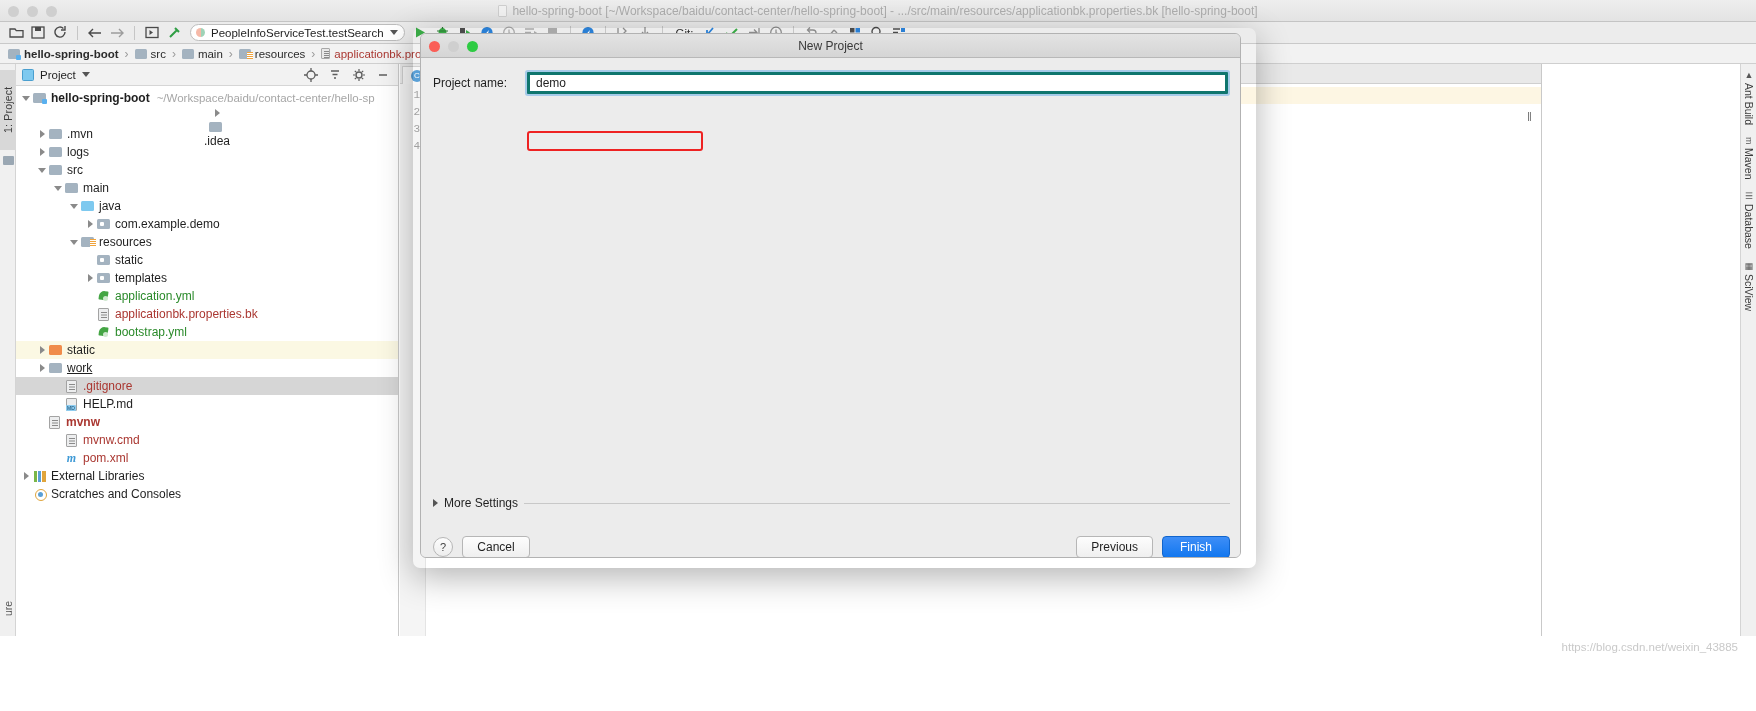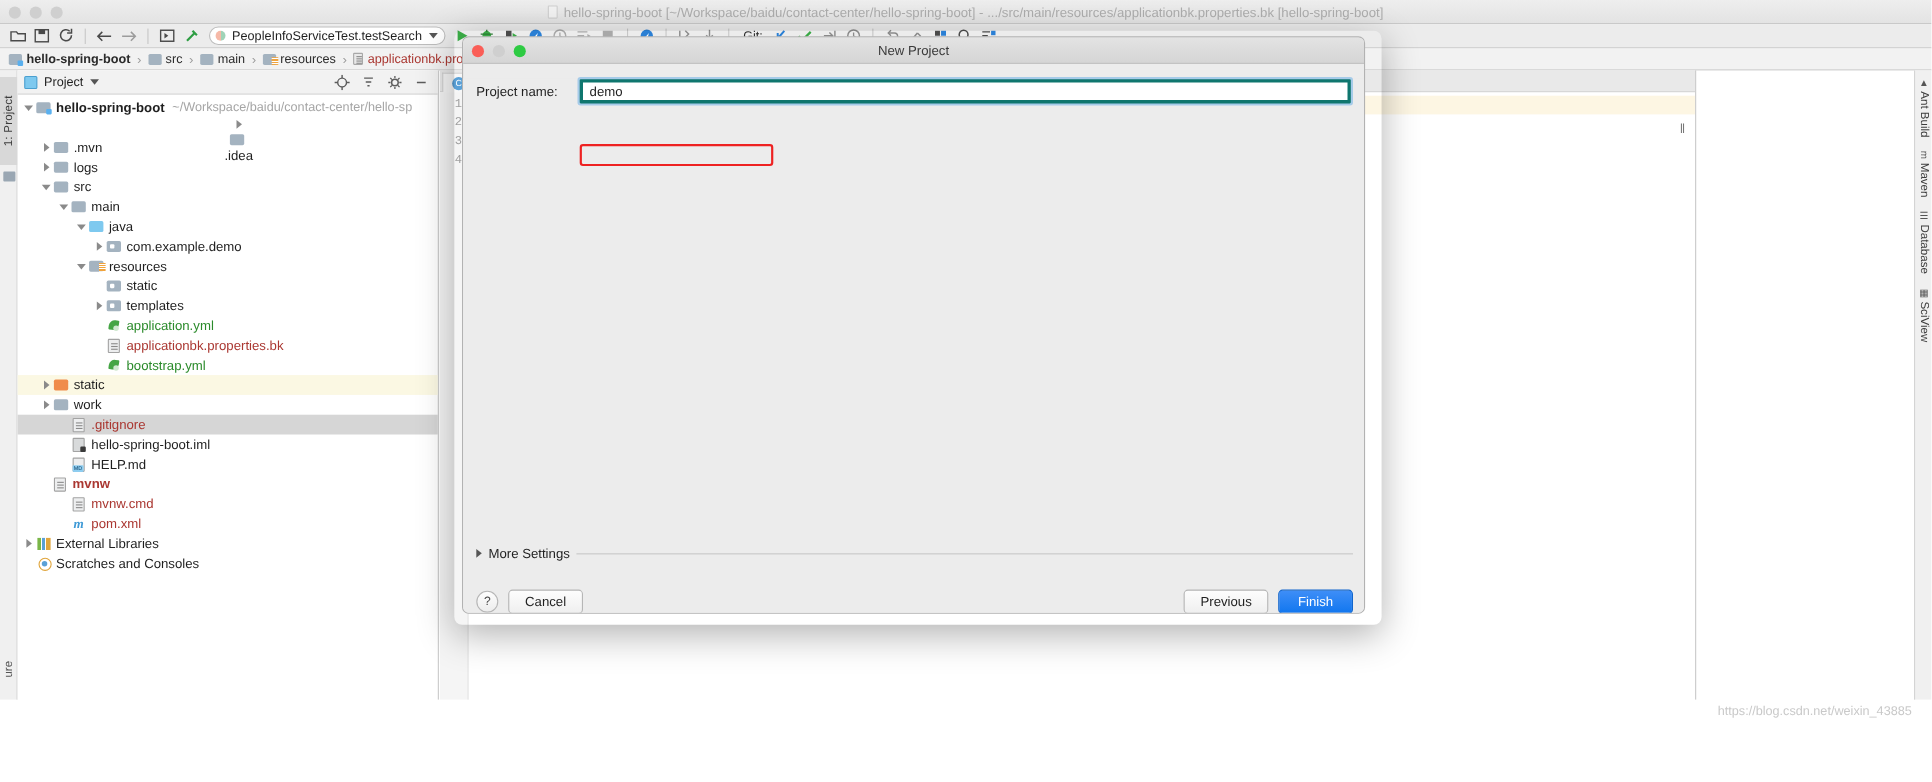--- a/index.html
+++ b/index.html
@@ -620,46 +620,37 @@
         </div>
         <div class="row hl" style="padding-left: 20px;">
           <span class="arrow right">
             <i></i>
           </span>
           <span class="ico">
             <span class="f-orange"></span>
           </span>
           <span class="nm">static</span>
         </div>
-        <div class="row" style="padding-left: 20px;">
+        <div class="row" style="padding-left: 20px; text-decoration: underline;">
           <span class="arrow right">
             <i></i>
           </span>
           <span class="ico">
             <span class="f-gray"></span>
           </span>
           <span class="nm">work</span>
         </div>
         <div class="row sel" style="padding-left: 36px;">
           <span class="arrow">
             <i></i>
           </span>
           <span class="ico">
             <span class="fi"></span>
           </span>
           <span class="nm red">.gitignore</span>
-        </div>
-        <div class="row" style="padding-left: 36px;">
-          <span class="arrow">
-            <i></i>
-          </span>
-          <span class="ico">
-            <span class="fi-iml"></span>
-          </span>
-          <span class="nm">hello-spring-boot.iml</span>
         </div>
         <div class="row" style="padding-left: 36px;">
           <span class="arrow">
             <i></i>
           </span>
           <span class="ico">
             <span class="fi-md"></span>
           </span>
           <span class="nm">HELP.md</span>
         </div>

